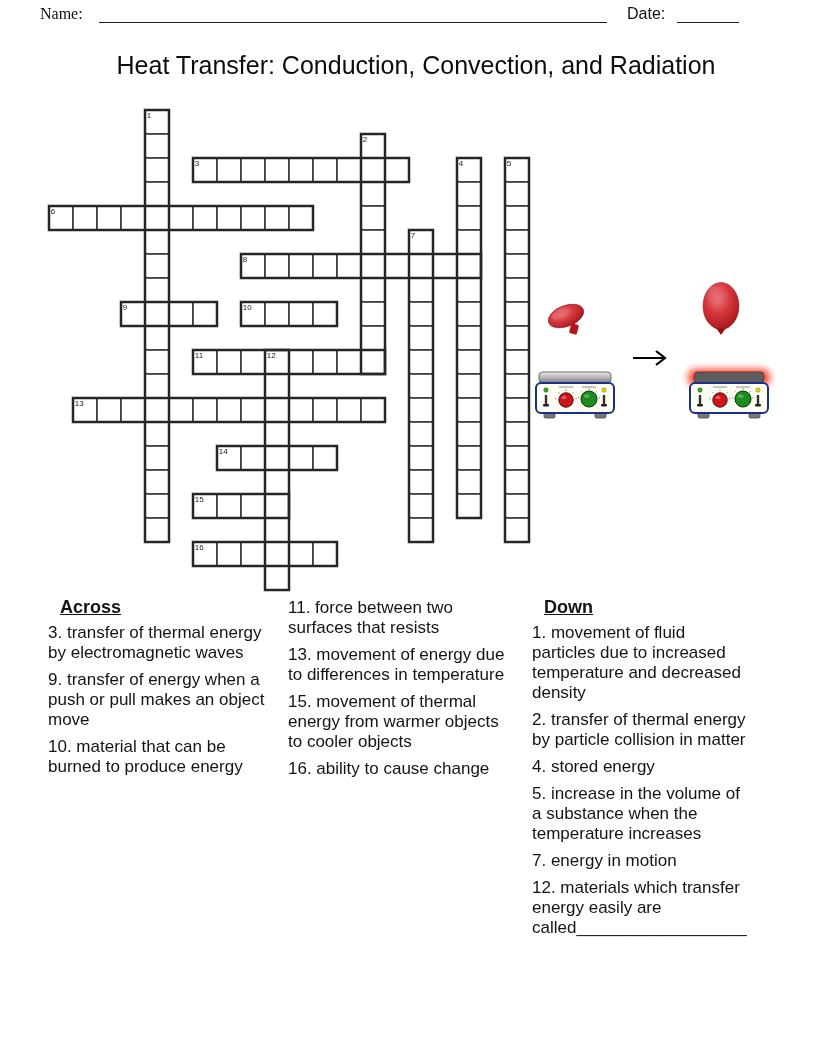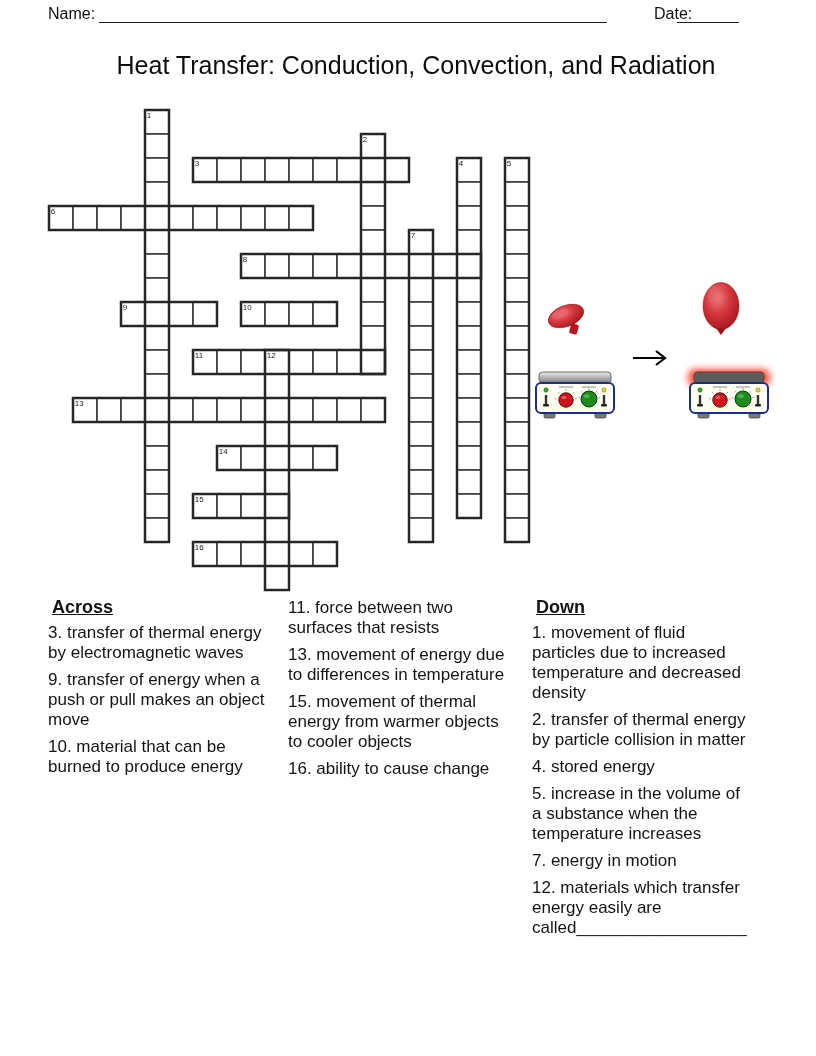--- a/index.html
+++ b/index.html
@@ -5,33 +5,33 @@
   html,body{margin:0;padding:0;background:#fff;}
   body{
     width:816px;height:1056px;position:relative;overflow:hidden;
     font-family:"Liberation Sans",sans-serif;color:#111;
   }
   .abs{position:absolute;}
   .blank-line{border-bottom:1.6px solid #1c1c1c;}
   #name-label,#date-label{font-size:16px;top:5px;}
   #title{left:0;top:51px;width:816px;text-align:center;font-size:25px;color:#0d0d0d;margin-left:8px;}
   .clue-col{font-size:17px;line-height:20px;color:#141414;}
-  .col-heading{font-size:18px;font-weight:700;text-decoration:underline;margin:0 0 6px 4px;}
+  .col-heading{font-size:18px;font-weight:700;text-decoration:underline;margin:0 0 6px 12px;}
   .clue{margin:0 0 7px 0;}
   .clue b{font-weight:400;}
   .cw-cell{fill:#ffffff;stroke:var(--grid-line,#3a3a3a);stroke-width:1.6;}
   .cw-word{fill:none;stroke:var(--word-outline,#262626);stroke-width:2.5;}
   .cw-num{font-family:"Liberation Sans",sans-serif;font-size:8px;fill:#1a1a1a;}
 </style>
 </head>
 <body>
 
-<div class="abs" id="name-label" style="left:48px;">Name:</div>
+<div class="abs" id="name-label" style="left:40px;font-family:Liberation Serif, serif;">Name:</div>
 <div class="abs blank-line" style="left:99px;top:5px;width:508px;height:17px;"></div>
-<div class="abs" id="date-label" style="left:654px;">Date:</div>
+<div class="abs" id="date-label" style="left:627px;">Date:</div>
 <div class="abs blank-line" style="left:677px;top:5px;width:62px;height:17px;"></div>
 
 <div class="abs" id="title">Heat Transfer: Conduction, Convection, and Radiation</div>
 
 <svg class="abs" id="grid-svg" viewBox="40 100 510 500" style="left:40px;top:100px;width:510px;height:500px;">
     <g>
       <rect class="cw-cell" x="145" y="110" width="24" height="24"></rect>
       <rect class="cw-cell" x="145" y="134" width="24" height="24"></rect>
       <rect class="cw-cell" x="145" y="158" width="24" height="24"></rect>
       <rect class="cw-cell" x="145" y="182" width="24" height="24"></rect>

